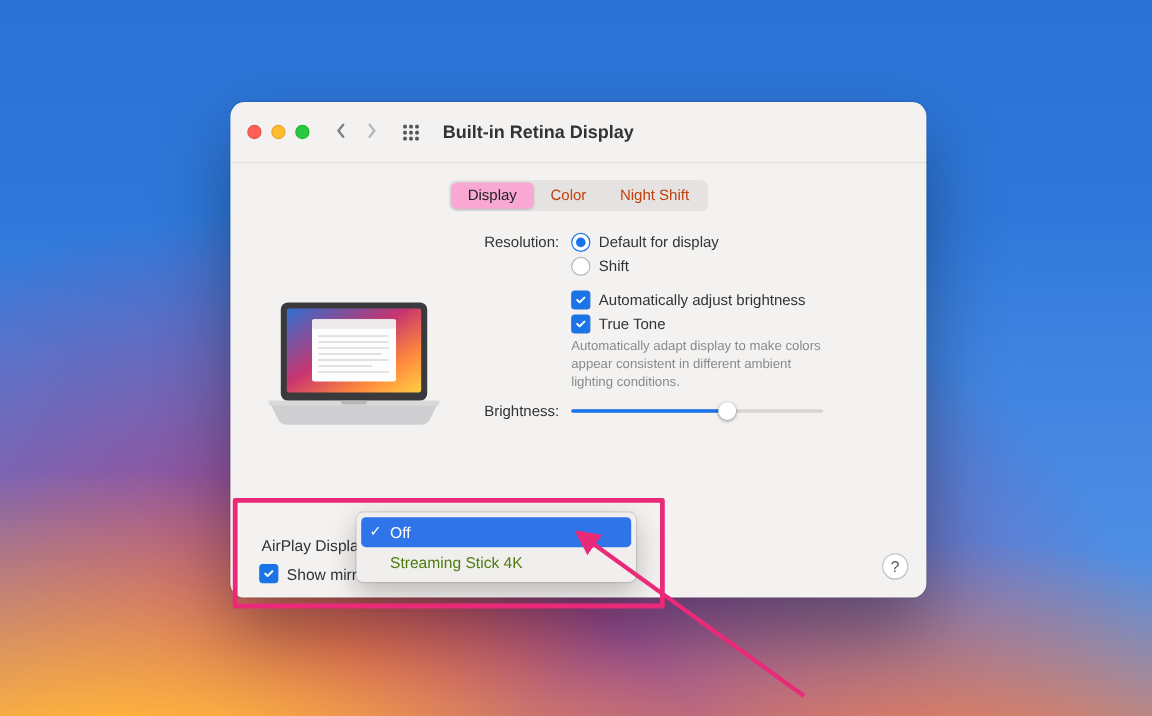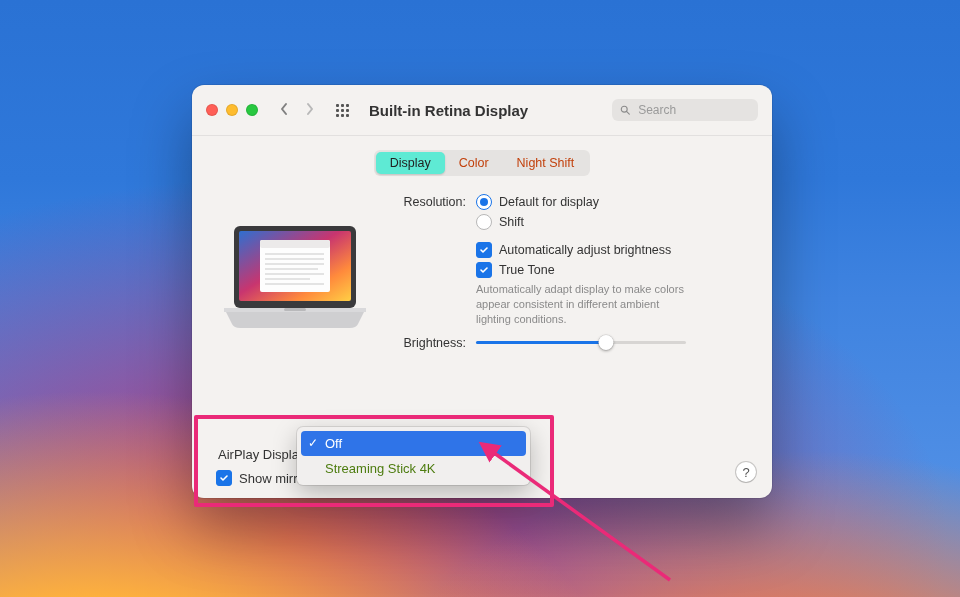--- a/index.html
+++ b/index.html
@@ -108,31 +108,31 @@
     padding: 2px;
     gap: 0;
     font-size: 12.5px;
   }
   .segmented .seg {
     padding: 4px 14px;
     border-radius: 5px;
     color: #c2410c;
   }
   .segmented .seg.active {
-    background: #5eead4;
+    background: #f9a8d4;
     box-shadow: 0 1px 2px rgba(0,0,0,0.15);
     color: #222;
   }
 
   
   .content {
     display: flex;
     gap: 18px;
     padding: 18px 34px 0 28px;
-    align-items: center;
+    align-items: flex-end;
   }
 
   
   .laptop {
     width: 150px;
     flex-shrink: 0;
     margin-top: 4px;
   }
 
   .settings {
@@ -313,27 +313,20 @@
           <span></span>
           <span></span>
         <span></span>
           <span></span>
           <span></span>
         <span></span>
           <span></span>
           <span></span>
       </div>
       <div class="win-title">Built-in Retina Display</div>
-      <div class="search">
-        <svg width="12" height="12" viewBox="0 0 12 12">
-          <circle cx="5" cy="5" r="3.5" stroke="#8a8a8a" stroke-width="1.3" fill="none"></circle>
-          <line x1="8" y1="8" x2="11" y2="11" stroke="#8a8a8a" stroke-width="1.3" stroke-linecap="round"></line>
-        </svg>
-        <input type="text" placeholder="Search" style="">
-      </div>
     </div>
 
     <div class="segmented">
       <div class="seg active">Display</div>
       <div class="seg">Color</div>
       <div class="seg">Night Shift</div>
     </div>
 
     <div class="content">
 

